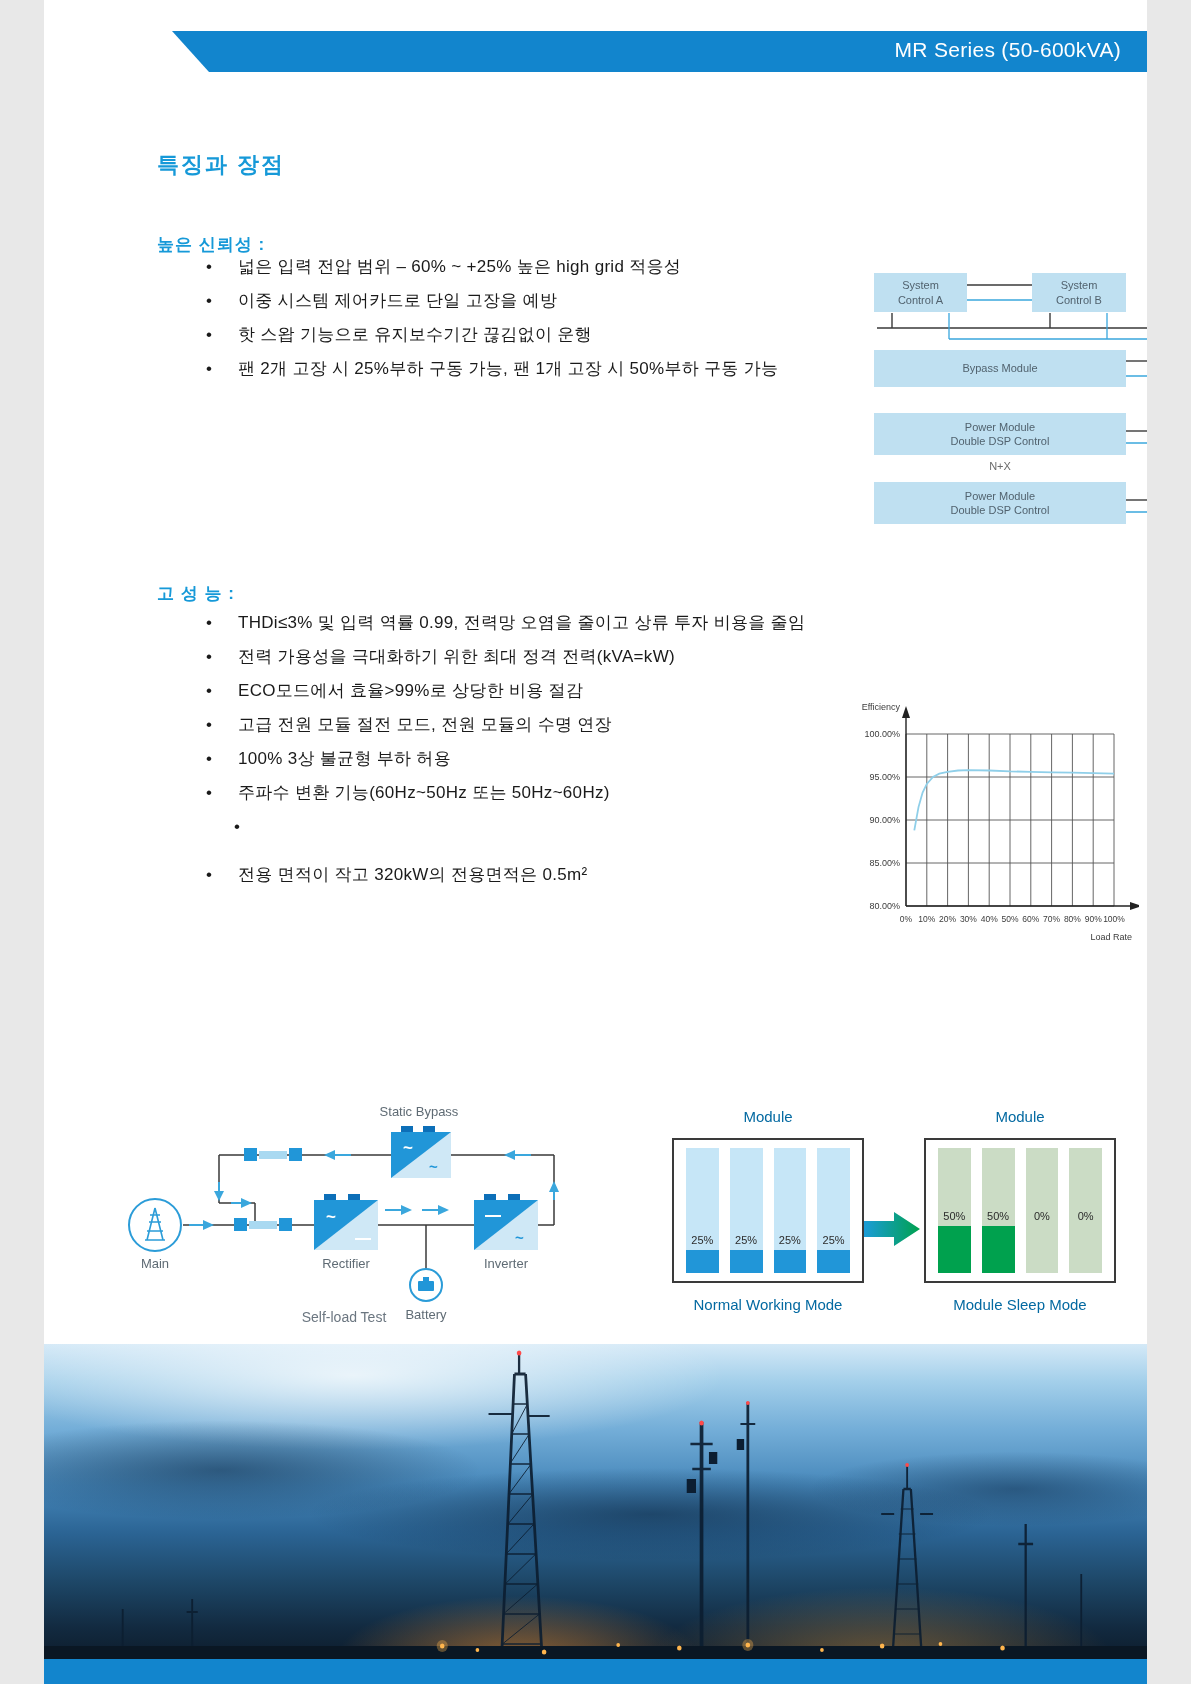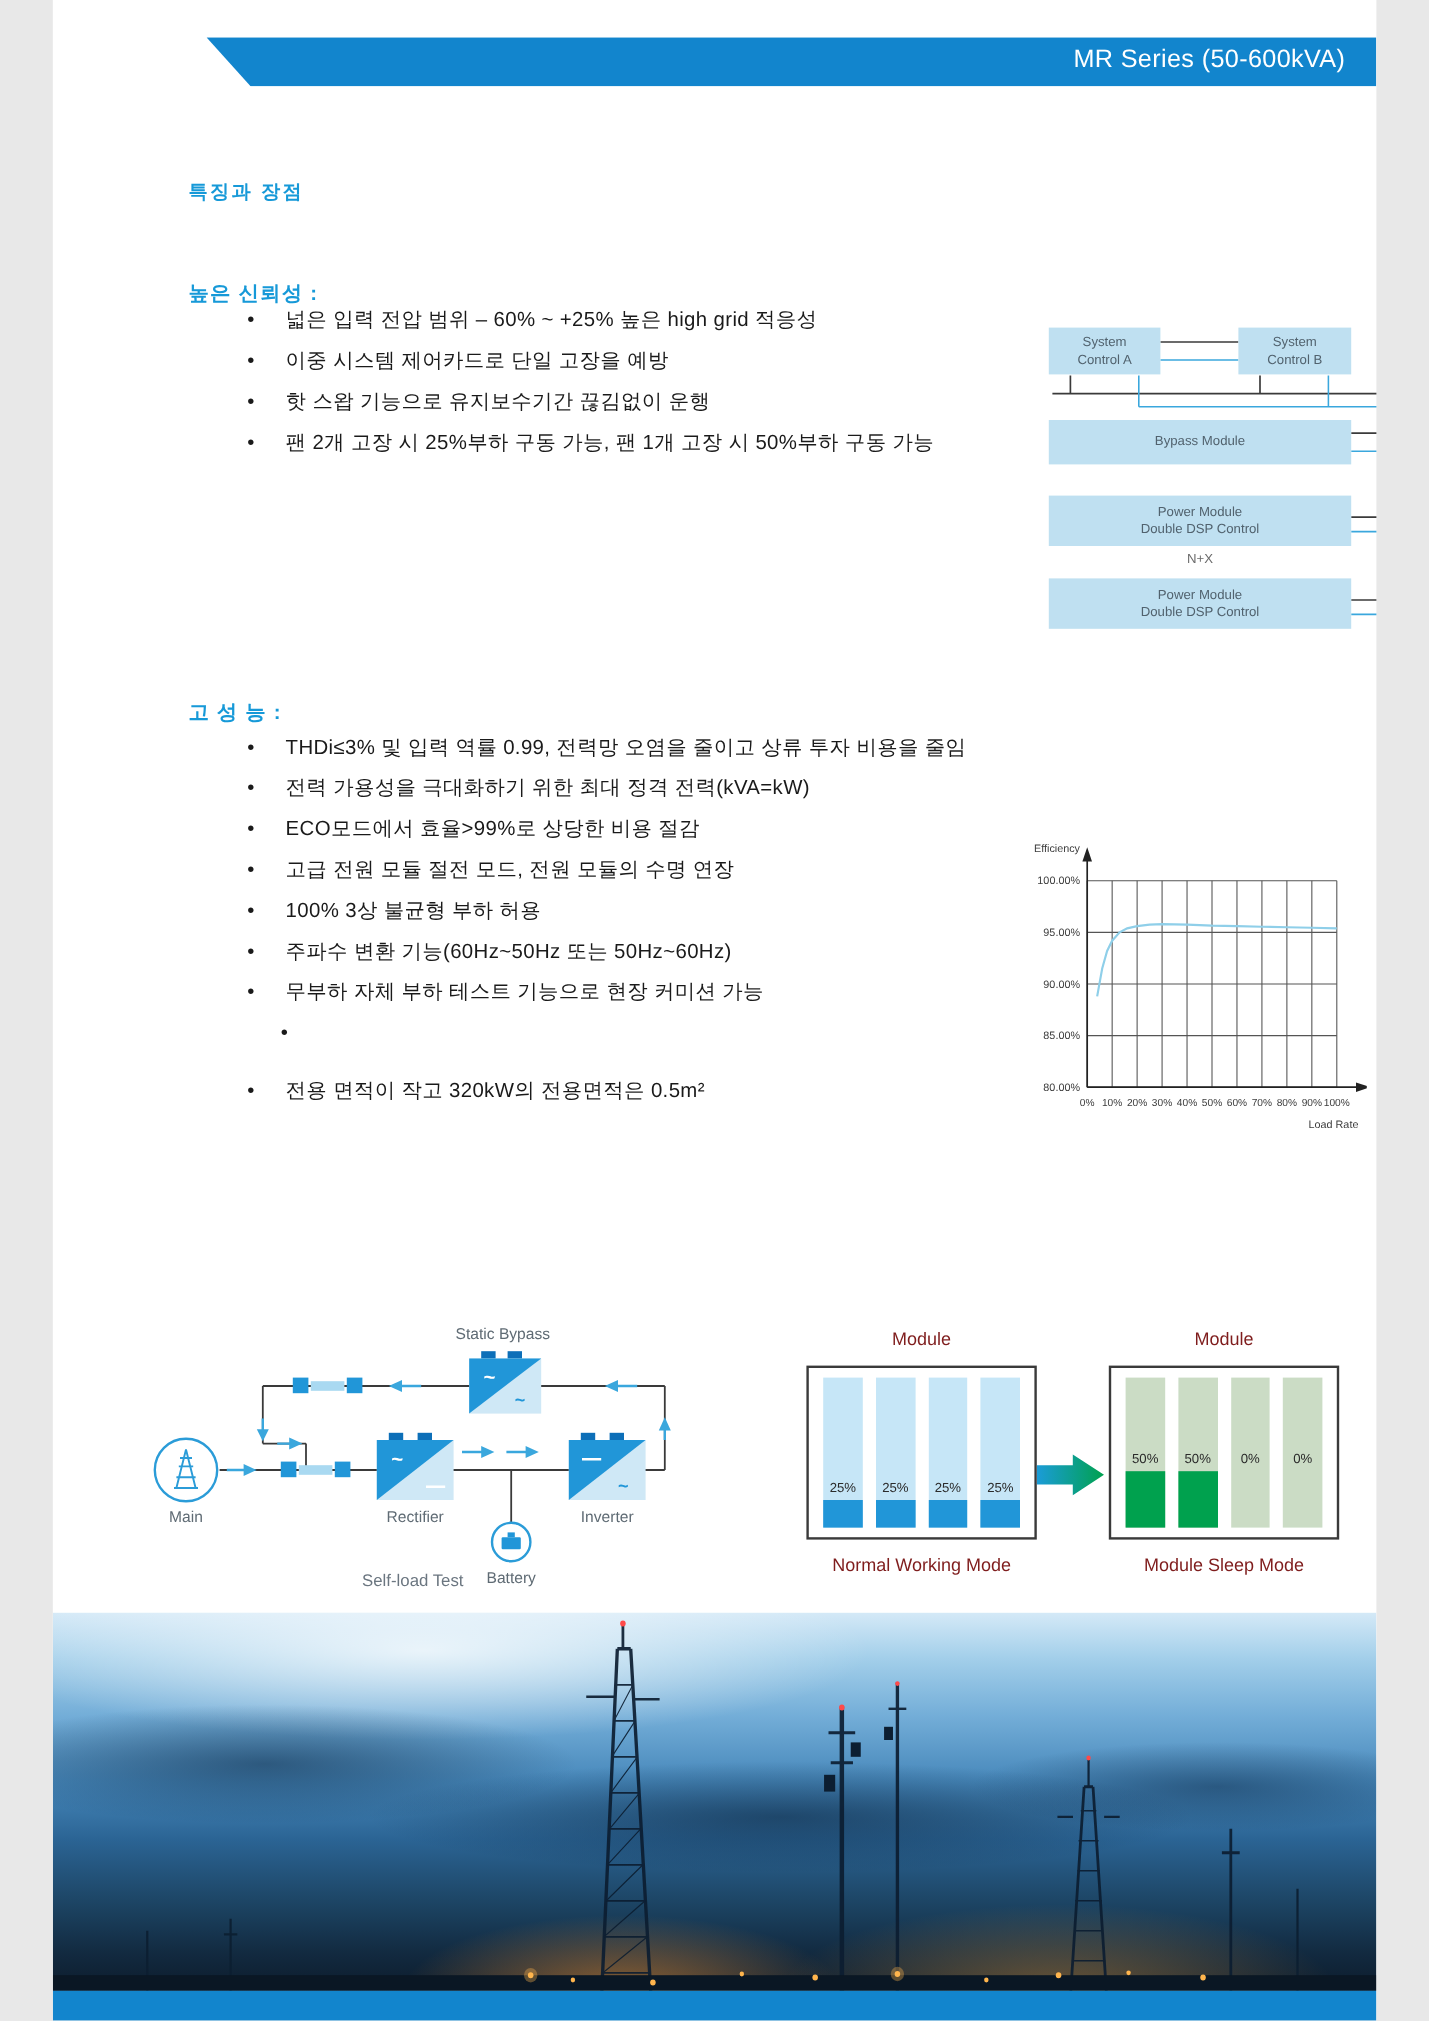--- a/index.html
+++ b/index.html
@@ -6,21 +6,21 @@
   .page{position:relative;width:1103px;height:1684px;margin:0 auto;background:#fff;overflow:hidden;
         font-family:Liberation Sans, sans-serif;color:#1a1a1a;}
 
   
   .header-bar{position:absolute;left:128px;right:0;top:31px;height:41px;background:var(--header-blue);
               clip-path:polygon(0 0,100% 0,100% 100%,37px 100%);}
   .header-title{position:absolute;right:26px;top:0;line-height:38px;color:#fff;font-size:21px;letter-spacing:.3px;}
   .footer-bar{position:absolute;left:0;right:0;bottom:0;height:25px;background:var(--header-blue);}
 
   
-  .page-title{position:absolute;left:113px;top:150px;margin:0;font-size:16px;font-weight:bold;
+  .page-title{position:absolute;left:113px;top:150px;margin:0;font-size:22px;font-weight:bold;
               color:var(--heading-blue);letter-spacing:2px;}
   .sec{position:absolute;margin:0;font-size:17px;font-weight:bold;color:var(--heading-blue);letter-spacing:1px;}
   .sec1{left:113px;top:233px;}
   .sec2{left:113px;top:582px;}
 
   
   .bullets{position:absolute;list-style:none;margin:0;padding:0;width:720px;}
   .bullets li{position:relative;padding-left:44px;line-height:34px;font-size:17px;white-space:nowrap;letter-spacing:.3px;}
   .bullets li::before{content:"\2022";position:absolute;left:12px;}
   .list1{left:150px;top:250px;}
@@ -58,21 +58,21 @@
   .tab{fill:#0d6fb8;}
   .convlight{fill:#cfe8f6;}
   .convdark{fill:var(--bar-blue);}
   .convsym-w{font-size:17px;font-weight:bold;fill:#fff;}
   .convsym-b{font-size:15px;font-weight:bold;fill:var(--bar-blue);}
   .dcline{stroke:#fff;stroke-width:2;fill:none;}
   .batbody{fill:var(--bar-blue);}
 
   
   .module{position:absolute;width:192px;text-align:center;}
-  .mod-title,.mod-caption{font-size:15px;color:#7f1d1d;}
+  .mod-title,.mod-caption{font-size:15px;color:#0369a1;}
   .mod-title{margin-bottom:13px;}
   .mod-caption{margin-top:13px;}
   .mod-box{height:145px;border:2px solid #3a3a3a;background:#fff;padding:8px 12px;box-sizing:border-box;}
   .bars{display:flex;gap:11px;height:100%;}
   .bar{flex:1;position:relative;background:var(--bar-blue-light);}
   .bar.green{background:var(--bar-green-light);}
   .fill{position:absolute;left:0;right:0;bottom:0;background:var(--bar-blue);}
   .bar.green .fill{background:var(--bar-green);}
   .blab{position:absolute;left:0;width:100%;font-size:11px;color:#2b2b2b;z-index:2;}
   .mode-arrow{position:absolute;left:820px;top:1210px;}
@@ -107,21 +107,20 @@
       <li>팬 2개 고장 시 25%부하 구동 가능, 팬 1개 고장 시 50%부하 구동 가능</li>
     </ul>
   <h2 class="sec sec2">고 성 능 :</h2>
   <ul class="bullets list2">
       <li>THDi≤3% 및 입력 역률 0.99, 전력망 오염을 줄이고 상류 투자 비용을 줄임</li>
       <li>전력 가용성을 극대화하기 위한 최대 정격 전력(kVA=kW)</li>
       <li>ECO모드에서 효율&gt;99%로 상당한 비용 절감</li>
       <li>고급 전원 모듈 절전 모드, 전원 모듈의 수명 연장</li>
       <li>100% 3상 불균형 부하 허용</li>
       <li>주파수 변환 기능(60Hz~50Hz 또는 50Hz~60Hz)</li>
-      <li>무부하 자체 부하 테스트 기능으로 현장 커미션 가능</li>
       <li class="empty"></li>
       <li>전용 면적이 작고 320kW의 전용면적은 0.5m²</li>
     </ul>
 
   <div class="sysdiag">
     <svg width="365" height="300">
       <path class="sd-black" d="M108 35 H173"></path>
       <path class="sd-blue" d="M108 50 H173"></path>
       <path class="sd-black" d="M295 8 V290"></path>
       <path class="sd-blue" d="M307 55 V290"></path>

